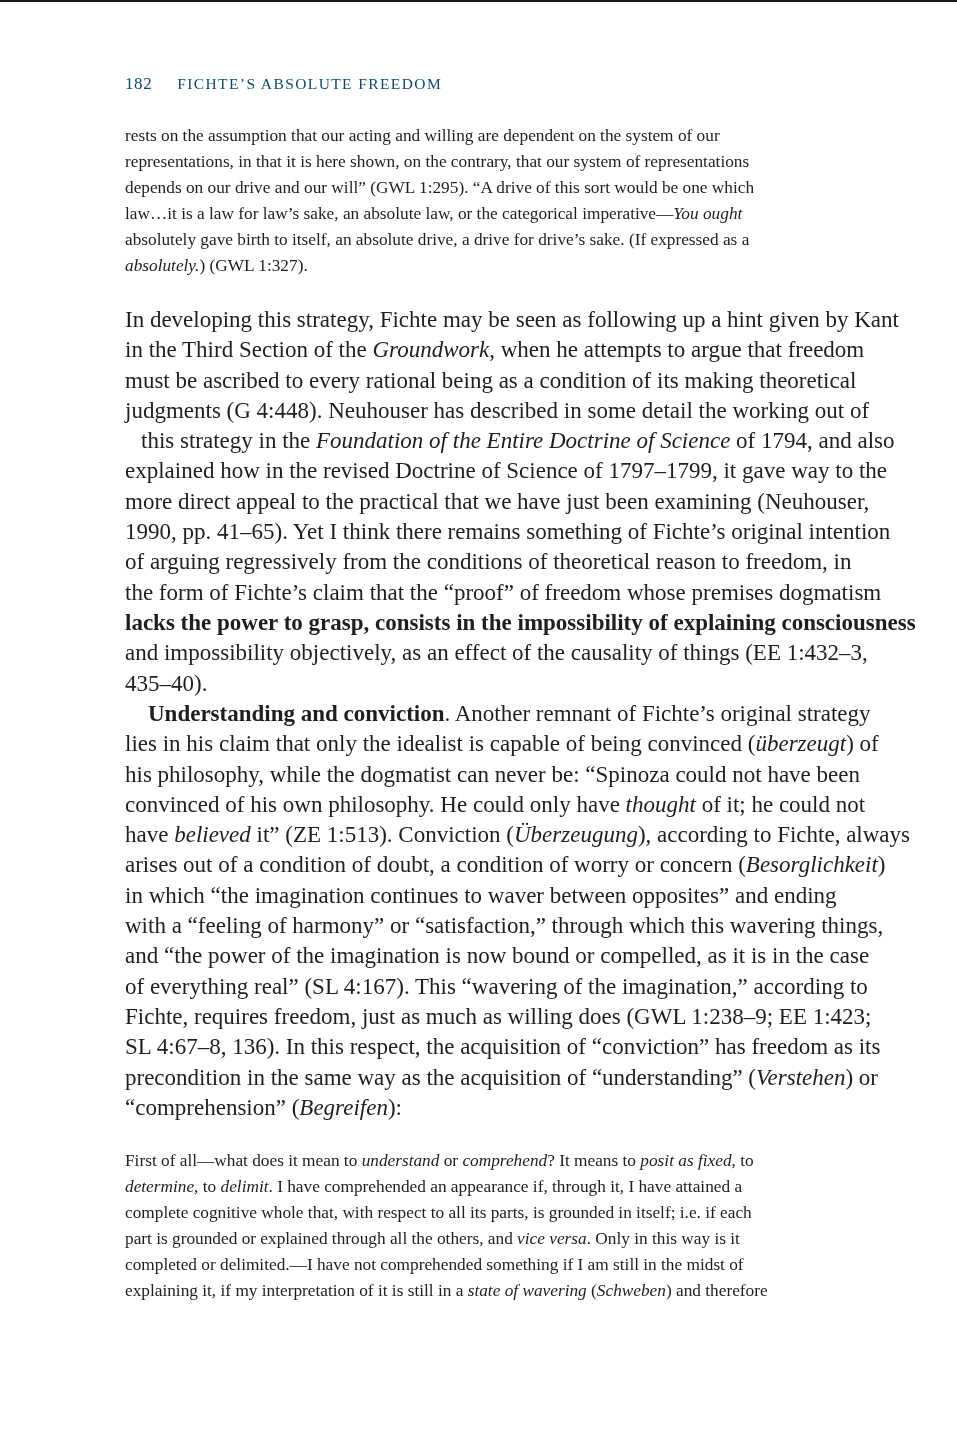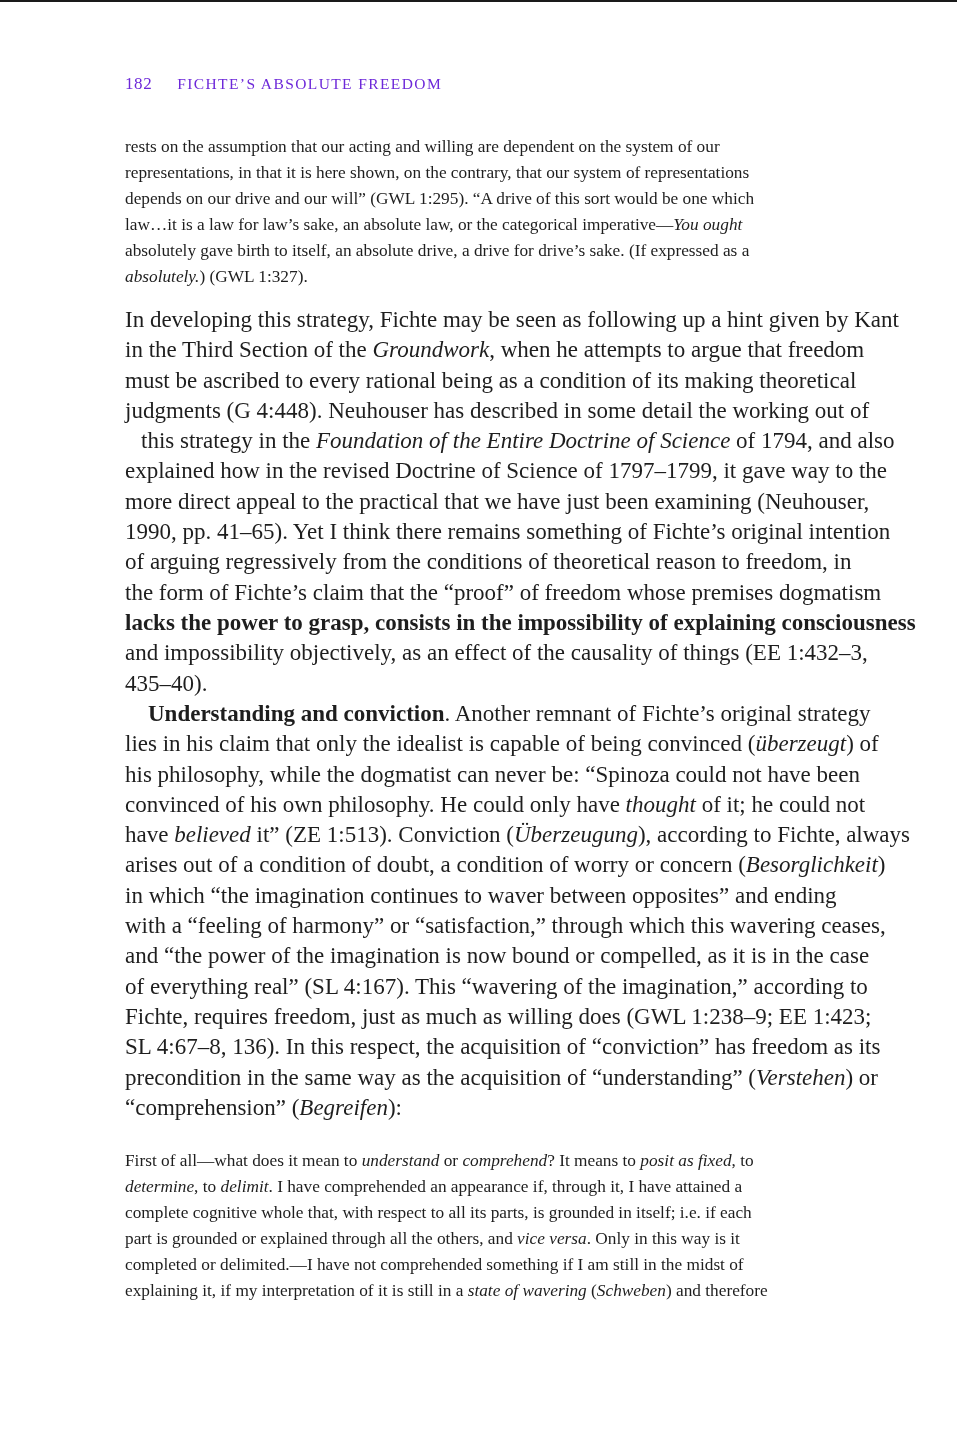--- a/index.html
+++ b/index.html
@@ -6,21 +6,21 @@
   body {
     width: 957px; height: 1439px; position: relative; overflow: hidden;
     font-family: "Liberation Serif", "DejaVu Serif", serif;
     color: #1e1e1e;
   }
   .top-rule {
     position: absolute; left: 0; top: 0; width: 957px; height: 2px; background: #1a1a1a;
   }
   .running-head {
     position: absolute; left: 125px; top: 74px;
-    font-size: 17px; letter-spacing: 0.6px; color: #6d28d9;
+    font-size: 17px; letter-spacing: 0.6px; color: #0c4a6e;
     white-space: nowrap;
   }
   .running-head .page-num { margin-right: 20px; }
   .running-head .head-title { font-variant: small-caps; text-transform: uppercase; letter-spacing: 1.4px; font-size: 15.5px; }
 
   .block { position: absolute; left: 125px; width: 729px; }
   .line {
     display: block; white-space: nowrap;
     text-align: justify; text-align-last: justify;
     overflow: visible;
@@ -31,21 +31,21 @@
   .quote .line { height: 26px; line-height: 26px; }
 
   .body { font-size: 23px; }
   .body .line { height: 30.3px; line-height: 30.3px; }
 
   .indent { padding-left: 23px; }
 
   .seg-i { font-style: italic; }
   .seg-b { font-weight: bold; }
 
-  #quote1 { top: 134px; }
+  #quote1 { top: 123px; }
   #para1 { top: 305px; }
   #para2 { top: 699px; }
   #quote2 { top: 1148px; }
 </style>
 </head>
 <body>
 
 <div class="top-rule"></div>
 
 <div class="running-head">
@@ -77,21 +77,21 @@
     <span class="line last"><span>435–40).</span></span>
   </div>
 <div class="block body" id="para2">
     <span class="line indent" style="text-align: left; text-align-last: left;"><span style="white-space: nowrap;"><span class="seg-b">Understanding and conviction</span><span>. Another remnant of Fichte’s original strategy</span></span></span>
     <span class="line" style="text-align: left; text-align-last: left;"><span style="white-space: nowrap;"><span>lies in his claim that only the idealist is capable of being convinced (</span><span class="seg-i">überzeugt</span><span>) of</span></span></span>
     <span class="line" style="text-align: left; text-align-last: left;"><span style="white-space: nowrap;"><span>his philosophy, while the dogmatist can never be: “Spinoza could not have been</span></span></span>
     <span class="line" style="text-align: left; text-align-last: left;"><span style="white-space: nowrap;"><span>convinced of his own philosophy. He could only have </span><span class="seg-i">thought</span><span> of it; he could not</span></span></span>
     <span class="line" style="text-align: left; text-align-last: left;"><span style="white-space: nowrap;"><span>have </span><span class="seg-i">believed</span><span> it” (ZE 1:513). Conviction (</span><span class="seg-i">Überzeugung</span><span>), according to Fichte, always</span></span></span>
     <span class="line" style="text-align: left; text-align-last: left;"><span style="white-space: nowrap;"><span>arises out of a condition of doubt, a condition of worry or concern (</span><span class="seg-i">Besorglichkeit</span><span>)</span></span></span>
     <span class="line" style="text-align: left; text-align-last: left;"><span style="white-space: nowrap;"><span>in which “the imagination continues to waver between opposites” and ending</span></span></span>
-    <span class="line" style="text-align: left; text-align-last: left;"><span style="white-space: nowrap;"><span>with a “feeling of harmony” or “satisfaction,” through which this wavering ceases,</span></span></span>
+    <span class="line" style="text-align: left; text-align-last: left;"><span style="white-space: nowrap;"><span>with a “feeling of harmony” or “satisfaction,” through which this wavering things,</span></span></span>
     <span class="line" style="text-align: left; text-align-last: left;"><span style="white-space: nowrap;"><span>and “the power of the imagination is now bound or compelled, as it is in the case</span></span></span>
     <span class="line" style="text-align: left; text-align-last: left;"><span style="white-space: nowrap;"><span>of everything real” (SL 4:167). This “wavering of the imagination,” according to</span></span></span>
     <span class="line" style="text-align: left; text-align-last: left;"><span style="white-space: nowrap;"><span>Fichte, requires freedom, just as much as willing does (GWL 1:238–9; EE 1:423;</span></span></span>
     <span class="line" style="text-align: left; text-align-last: left;"><span style="white-space: nowrap;"><span>SL 4:67–8, 136). In this respect, the acquisition of “conviction” has freedom as its</span></span></span>
     <span class="line" style="letter-spacing: -0.000192901px; text-align: left; text-align-last: left;"><span style="white-space: nowrap;"><span>precondition in the same way as the acquisition of “understanding” (</span><span class="seg-i">Verstehen</span><span>) or</span></span></span>
     <span class="line last"><span>“comprehension” (</span><span class="seg-i">Begreifen</span><span>):</span></span>
   </div>
 <div class="block quote" id="quote2">
     <span class="line" style="text-align: left; text-align-last: left;"><span style="white-space: nowrap;"><span>First of all—what does it mean to </span><span class="seg-i">understand</span><span> or </span><span class="seg-i">comprehend</span><span>? It means to </span><span class="seg-i">posit as fixed</span><span>, to</span></span></span>
     <span class="line" style="text-align: right; text-align-last: left;"><span style="white-space: nowrap;"><span class="seg-i">determine</span><span>, to </span><span class="seg-i">delimit</span><span>. I have comprehended an appearance if, through it, I have attained a</span></span></span>

